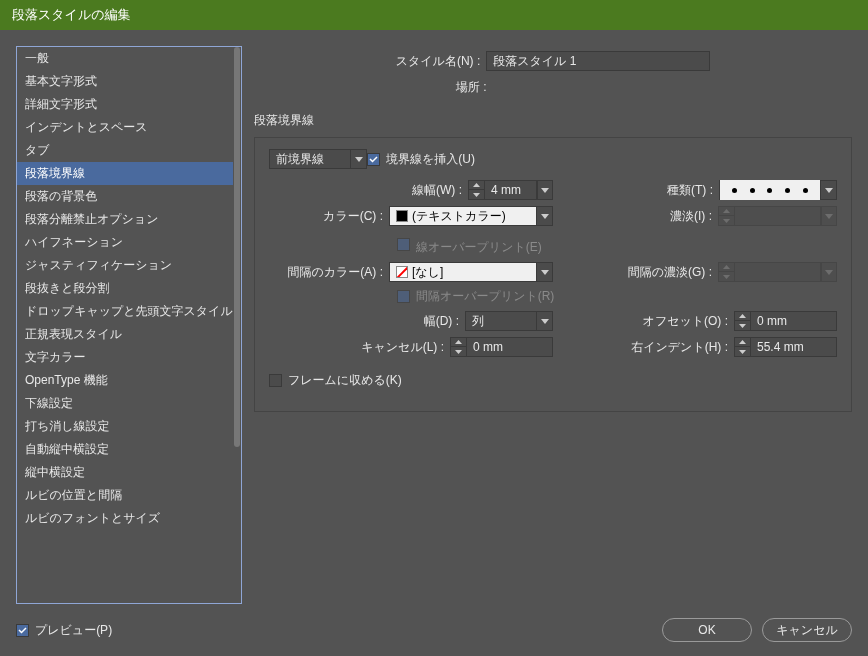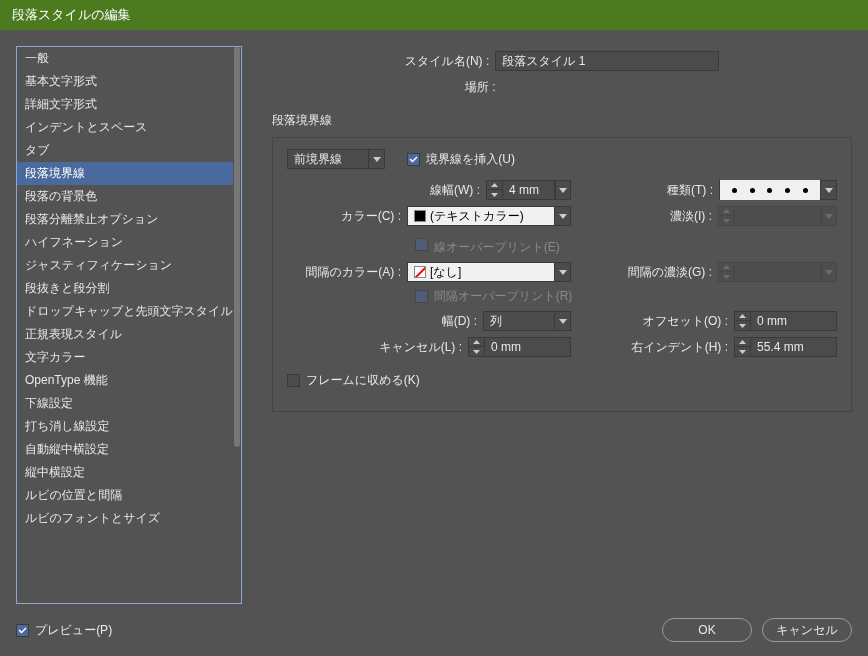--- a/index.html
+++ b/index.html
@@ -1,19 +1,19 @@
 <!DOCTYPE html>
 <html><head>
 <meta charset="utf-8">
 <style>
 * { box-sizing: border-box; margin: 0; padding: 0; }
 body { font-family: "Hiragino Kaku Gothic Pro", "Meiryo", sans-serif; font-size: 12px; color: #e8e8e8; background: #fff; }
 .window { width: 868px; height: 656px; background: #535353; position: relative; }
 .titlebar { background: #4b7a1f; height: 30px; line-height: 30px; padding-left: 12px; color: #fff; font-size: 13px; }
-.content { position: absolute; top: 46px; left: 16px; right: 16px; bottom: 52px; display: flex; gap: 30px; }
+.content { position: absolute; top: 46px; left: 16px; right: 16px; bottom: 52px; display: flex; gap: 12px; }
 .sidebar { width: 226px; border: 1px solid #8fa6d6; background: #535353; overflow-y: auto; position: relative; }
 .sidebar-inner { overflow: hidden; }
 .sidebar-item { padding: 3px 8px; color: #e8e8e8; cursor: default; white-space: nowrap; }
 .sidebar-item.selected { background: #4a6a9e; color: #fff; }
 .scrollbar { position: absolute; right: 0; top: 0; bottom: 0; width: 8px; background: #535353; }
 .scrollbar-thumb { position: absolute; left: 1px; right: 1px; top: 0; height: 400px; background: #777; border-radius: 3px; }
 .main { flex: 1; display: flex; flex-direction: column; }
 .top-fields { padding: 4px 0 10px 0; }
 .row { display: flex; align-items: center; margin-bottom: 4px; height: 22px; }
 .label { text-align: right; padding-right: 6px; white-space: nowrap; }
@@ -107,21 +107,21 @@
       <div class="panel">
         <div class="row">
           <div class="dropdown" style="width:98px;">
             <span class="dropdown-text">前境界線</span>
             <span class="dropdown-arrow">
                 <svg viewBox="0 0 8 5">
                   <path d="M0 0 L4 5 L8 0 Z" fill="#ccc"></path>
                 </svg>
               </span>
           </div>
-          <div class="checkbox-wrap" style="margin-left:22px;">
+          <div class="checkbox-wrap" style="margin-left:0;">
             <span class="checkbox">
                 <svg viewBox="0 0 9 7">
                   <path d="M1 3 L3.5 5.5 L8 1" stroke="#fff" stroke-width="1.5" fill="none"></path>
                 </svg>
               </span>
             <span>境界線を挿入(U)</span>
           </div>
         </div>
 
         <div class="form-grid">

